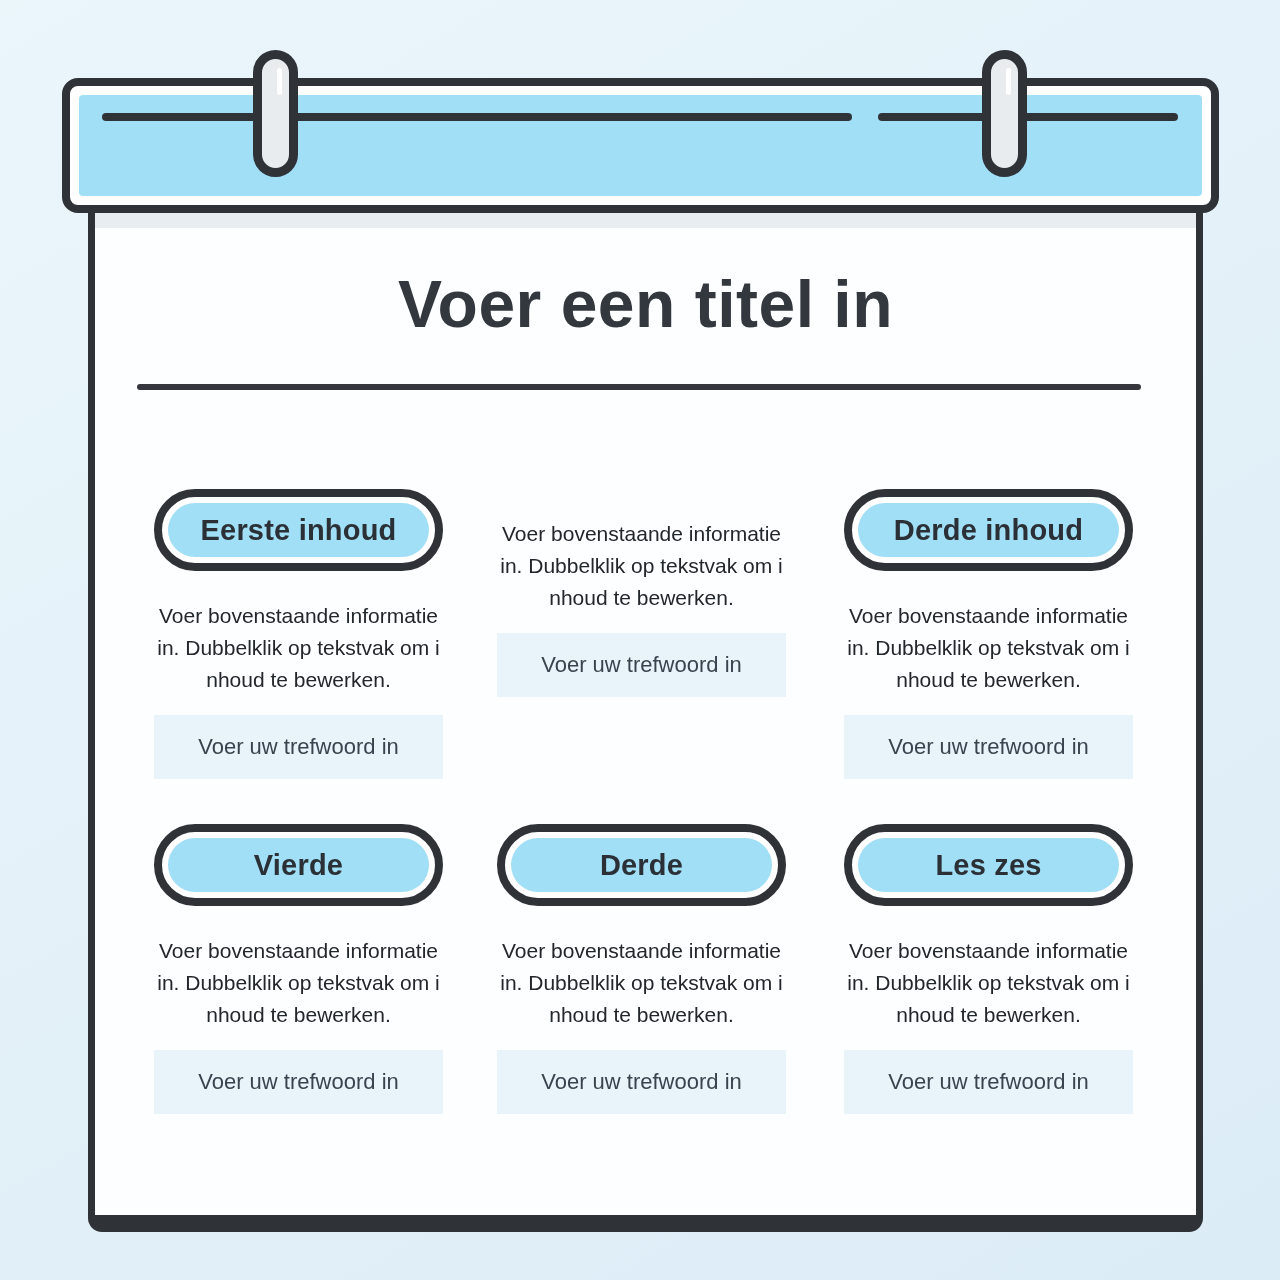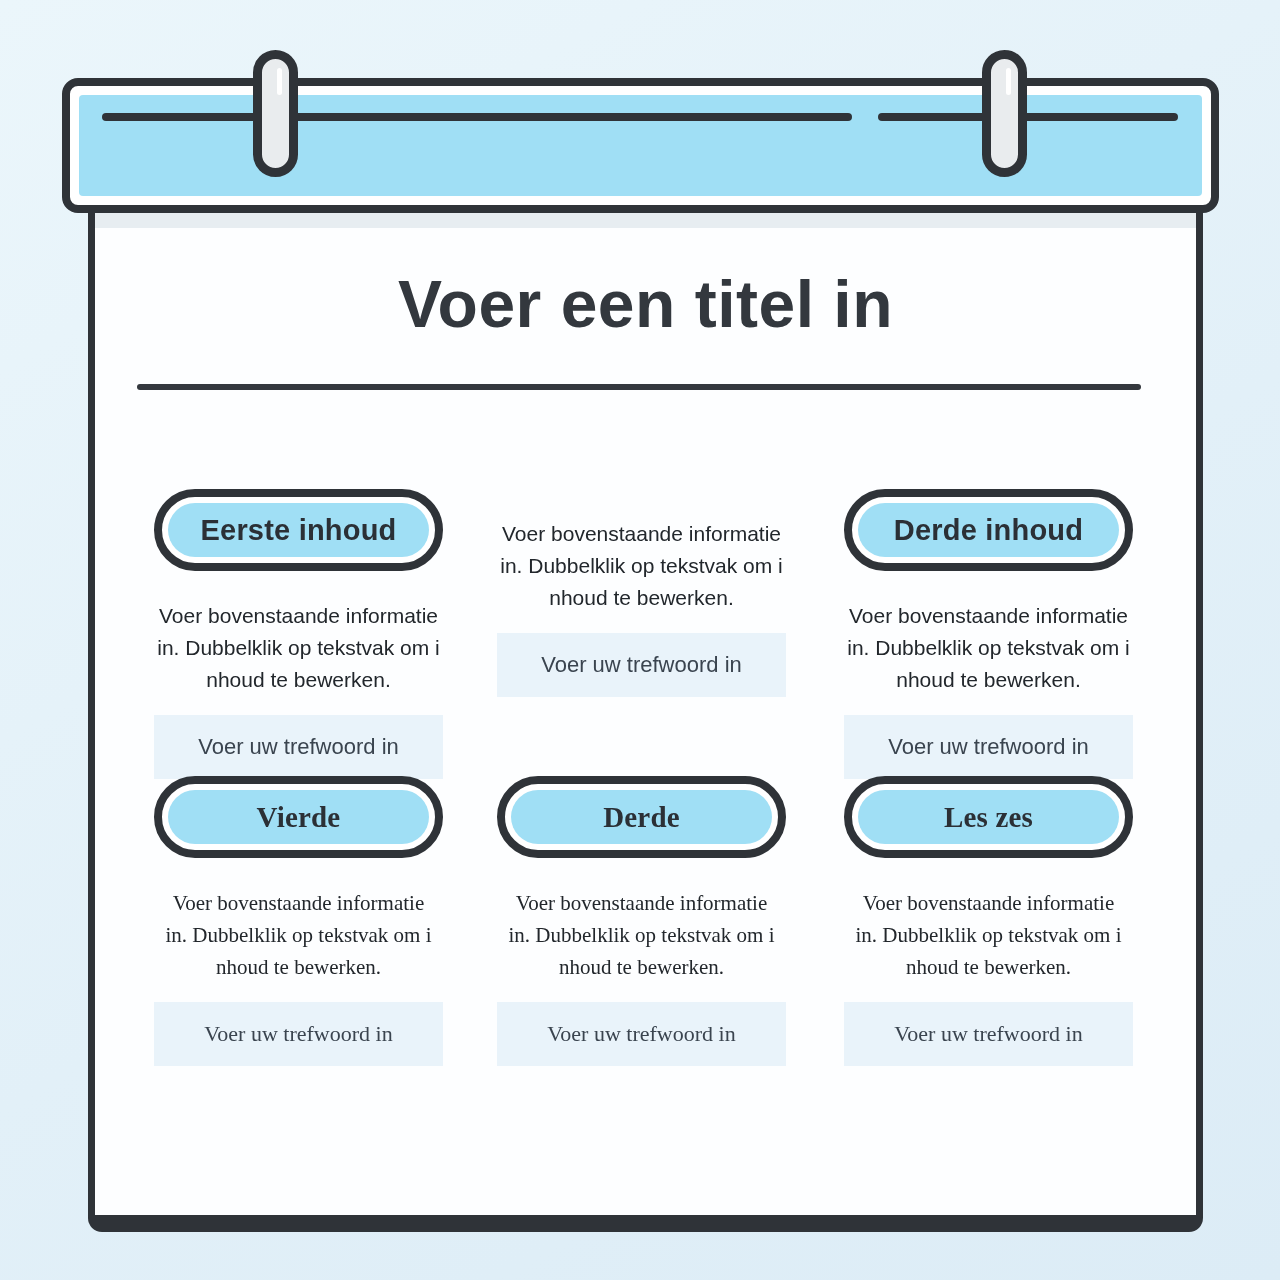--- a/index.html
+++ b/index.html
@@ -54,21 +54,21 @@
     letter-spacing:.5px; margin:0;
   }
   .divider {
     position:absolute; left:137px; top:384px; width:1004px; height:6px;
     background:#34383e; border-radius:3px; z-index:2;
   }
 
   
   .card { position:absolute; width:289px; z-index:2; }
   .card.c1 { left:154px; } .card.c2 { left:497px; } .card.c3 { left:844px; }
-  .card.r1 { top:489px; }  .card.r2 { top:776px;font-family:Liberation Serif, serif; }
+  .card.r1 { top:489px; }  .card.r2 { top:824px; }
 
   .pill {
     height:82px; box-sizing:border-box; background:#ffffff;
     border:8px solid #2f3338; border-radius:46px; padding:6px; cursor:pointer;
   }
   .pill-fill {
     height:100%; background:#a0dff5; border-radius:34px;
     display:flex; align-items:center; justify-content:center;
   }
   .pill-label {

